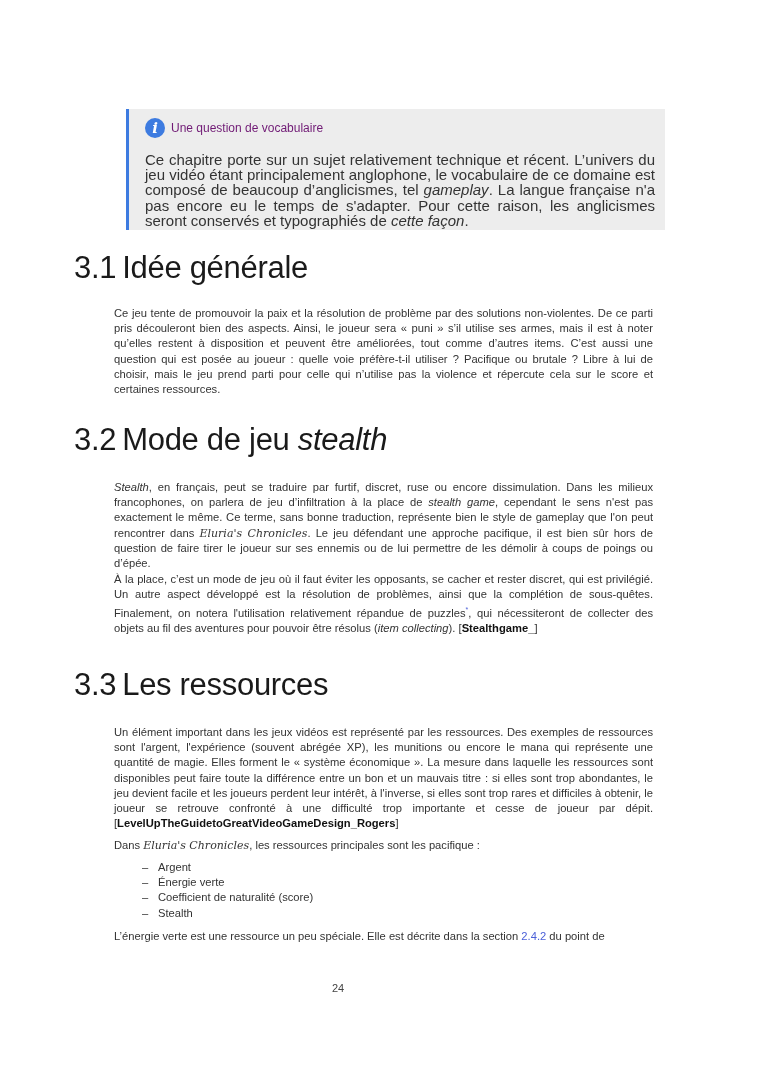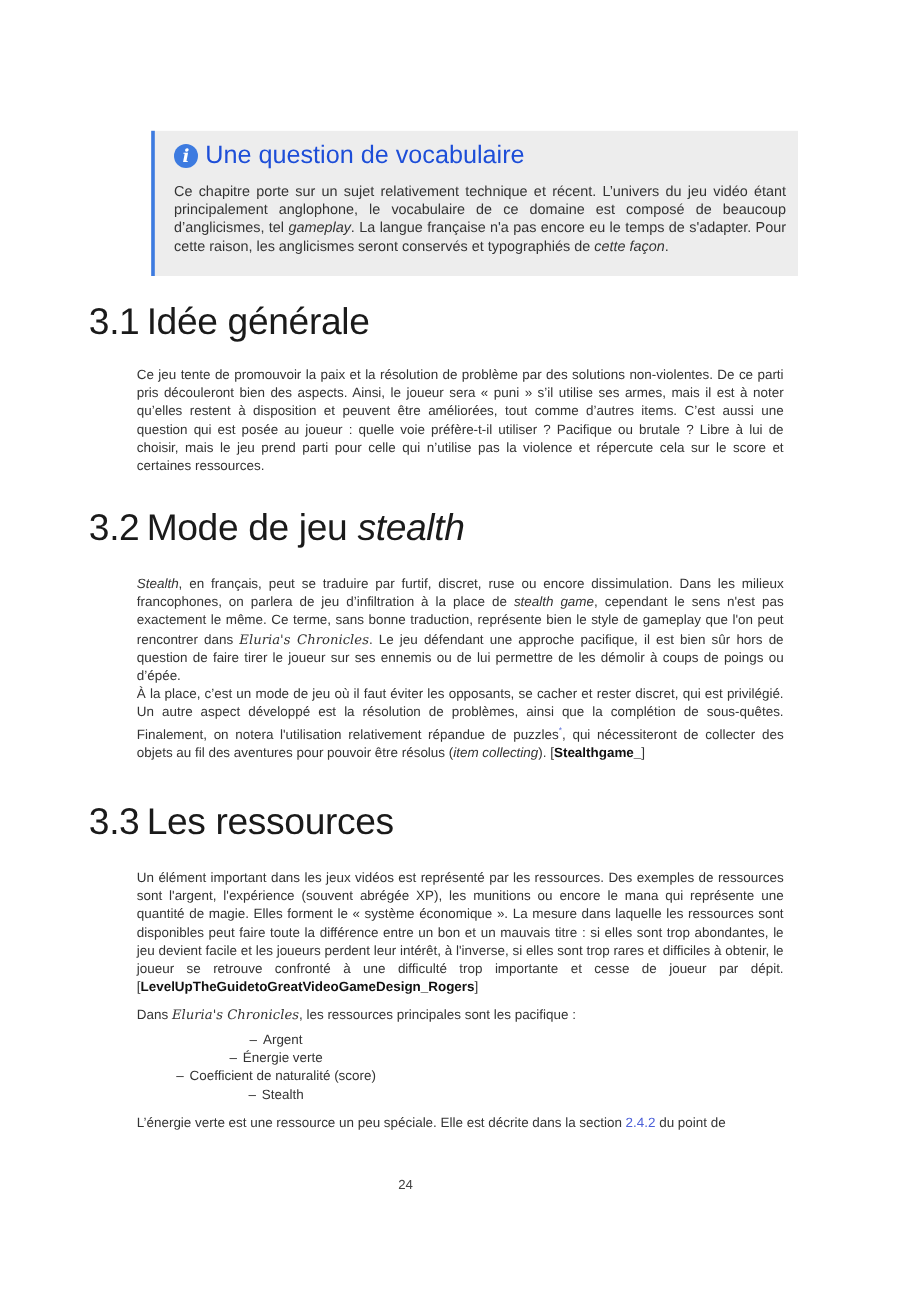--- a/index.html
+++ b/index.html
@@ -5,35 +5,35 @@
   html, body { margin: 0; padding: 0; background: #ffffff; }
   body { width: 764px; height: 1080px; position: relative; overflow: hidden;
          font-family: "Liberation Sans", sans-serif; color: #222; }
   .page { position: absolute; left: 0; top: 0; width: 764px; height: 1080px; }
   .note { position: absolute; left: 126px; top: 109px; width: 539px; height: 121px;
           background: #ededed; border-left: 3px solid #3d7be0; box-sizing: border-box; }
   .note-head { position: absolute; left: 16px; top: 9px; display: flex; align-items: center; }
   .info-icon { width: 20px; height: 20px; border-radius: 50%; background: #3d7be0; color: #fff;
                font-family: "DejaVu Serif", serif; font-style: italic; font-weight: bold; font-size: 15px;
                display: flex; align-items: center; justify-content: center; }
-  .note-title { margin-left: 6px; font-size: 21px; color: #1d4ed8; font-weight: 300; }
-  .note-body { position: absolute; left: 16px; top: 43px; width: 510px; font-size: 12px;
+  .note-title { margin-left: 6px; font-size: 12px; color: #701a75; font-weight: 300; }
+  .note-body { position: absolute; left: 16px; top: 43px; width: 510px; font-size: 15px;
                line-height: 15.2px; color: #333; text-align: justify; }
   h2 { position: absolute; left: 74px; margin: 0; font-weight: normal; font-size: 31px; color: #1a1a1a;
        letter-spacing: -0.3px; }
   h2 .num { margin-right: 6px; }
   .para { position: absolute; left: 114px; width: 539px; font-size: 11.2px; line-height: 15.2px;
           color: #333; text-align: justify; margin: 0; }
   .para + .para {}
   .game { font-family: "DejaVu Serif", serif; font-style: italic; font-size: 11px; }
   .cite { font-weight: bold; color: #111; }
   .ref { color: #4a5fd8; }
   .fn { color: #4a5fd8; font-size: 7px; vertical-align: super; }
   ul.res { position: absolute; left: 142px; top: 860px; margin: 0; padding: 0; list-style: none;
-           font-size: 11.2px; line-height: 15.2px; color: #333; text-align: center; }
+           font-size: 11.2px; line-height: 15.2px; color: #333; }
   ul.res li::before { content: "–"; display: inline-block; width: 16px; }
   .pagenum { position: absolute; top: 982px; left: 0; width: 676px; text-align: center; font-size: 11px; color: #444; }
 </style>
 </head>
 <body>
 
 <div class="page">
 
   <div class="note">
     <div class="note-head">

